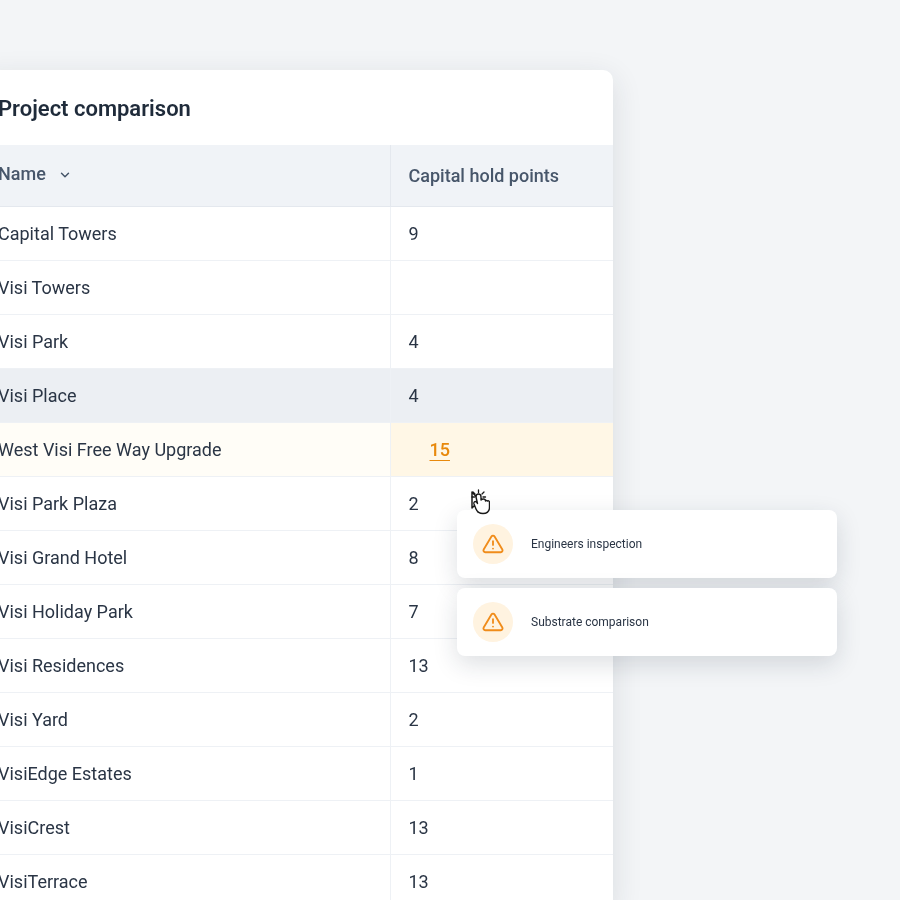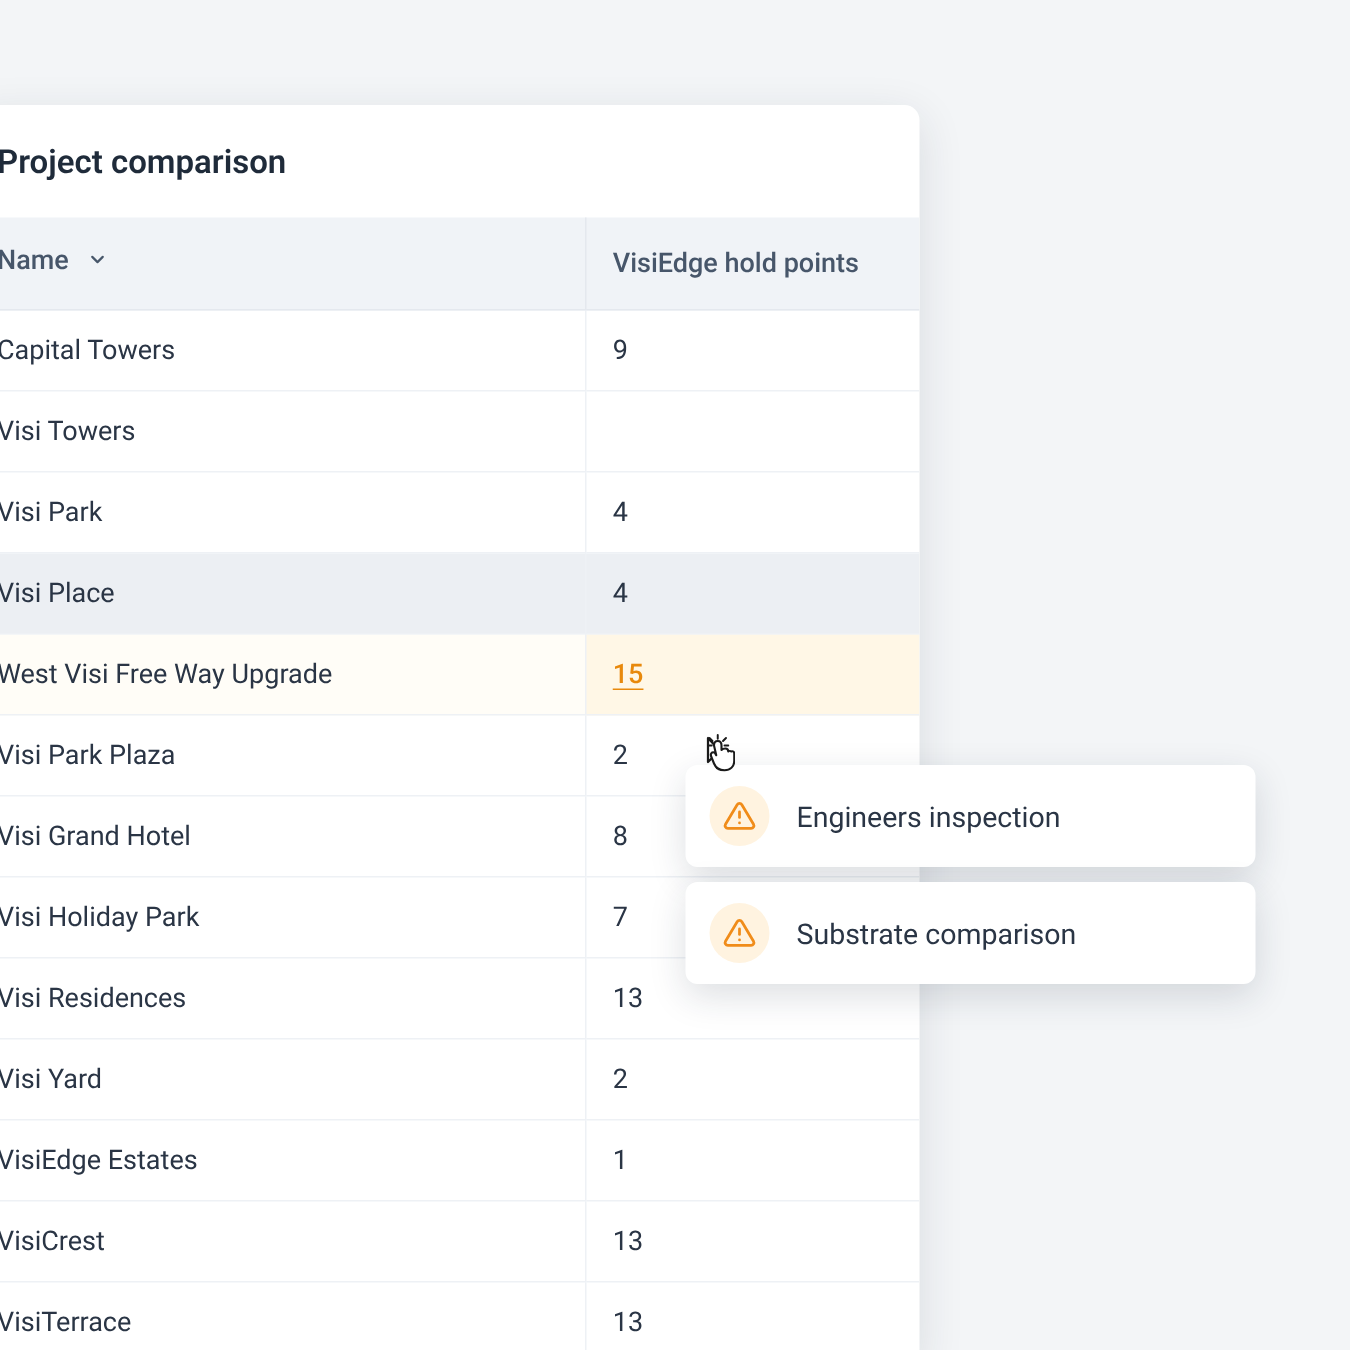--- a/index.html
+++ b/index.html
@@ -92,20 +92,21 @@
     .table-row.row-highlight td.name-cell {
       background: #fffdf7;
     }
     
     .link-number {
       color: #e8890c;
       text-decoration: underline;
       text-underline-offset: 4px;
       font-weight: 500;
       cursor: pointer;
+      margin-left: 21px;
     }
     
     .popover {
       position: absolute;
       background: #ffffff;
       border-radius: 8px;
       box-shadow: 0 8px 24px rgba(30, 40, 60, 0.15);
       padding: 14px 22px 14px 16px;
       display: flex;
       align-items: center;
@@ -128,21 +129,21 @@
       height: 40px;
       border-radius: 50%;
       background: #fff3e0;
       display: flex;
       align-items: center;
       justify-content: center;
       flex-shrink: 0;
     }
     
     .popover-label {
-      font-size: 19px;
+      font-size: 12px;
       color: #2a3545;
       font-weight: 400;
     }
     
     .cursor {
       position: absolute;
       left: 462px;
       top: 486px;
       z-index: 100;
     }
@@ -157,21 +158,21 @@
       <tr class="table-header">
         <th class="name-col">
           <span>Name</span>
           <span class="sort-indicator">
             <svg width="14" height="14" viewBox="0 0 24 24" fill="none" stroke="#47566a" stroke-width="2.5" stroke-linecap="round" stroke-linejoin="round">
               <polyline points="6 9 12 15 18 9"></polyline>
             </svg>
           </span>
         </th>
         <th class="points-col">
-          <span>VisiEdge hold points</span>
+          <span>Capital hold points</span>
         </th>
       </tr>
     </thead>
     <tbody id="table-body">
     <tr class="table-row">
           <td class="name-cell">Capital Towers</td>
           <td class="points-cell">9</td>
         </tr>
         <tr class="table-row">
           <td class="name-cell">Visi Towers</td>

